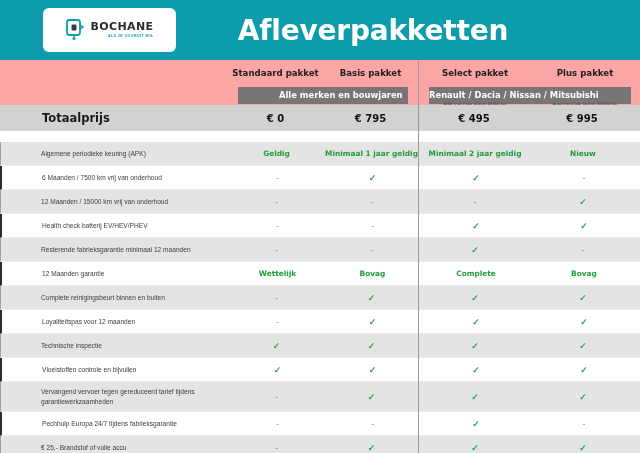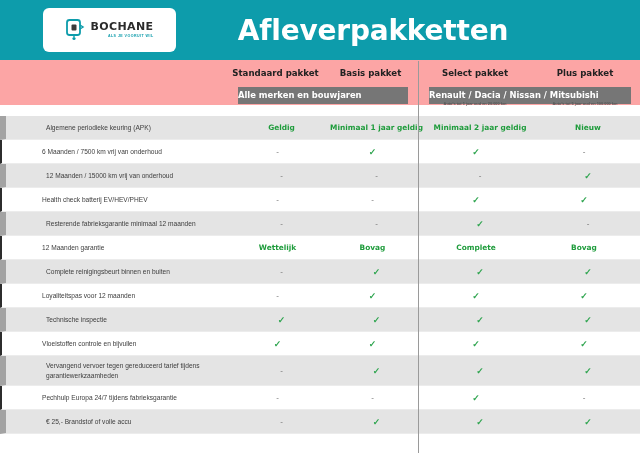--- a/index.html
+++ b/index.html
@@ -76,21 +76,21 @@
     font-weight: 700; font-size: 8.4px;
     padding: 3px 0 4px 0;
     white-space: nowrap;
   }
   .grp-sub {
     font-size: 3.9px; color: #555; font-weight: 700;
     white-space: nowrap; margin-top: 2.5px;
   }
   .hdrL-titles { position: absolute; left: 228px; top: 8px; width: 190px; display: flex; }
   .hdrL-titles > div { flex: 1; text-align: center; }
-  .hdrL-bar { position: absolute; left: 238px; top: 23px; width: 170px; }
+  .hdrL-bar { position: absolute; left: 238px; top: 23px; width: 170px; padding-left: 41px; }
   .hdrR-titles { position: absolute; left: 420px; top: 8px; width: 220px; display: flex; }
   .hdrR-titles > div { flex: 1; text-align: center; }
   .hdrR-bar { position: absolute; left: 429px; top: 23px; width: 202px; }
   .hdrR-subs { position: absolute; left: 420px; top: 38px; width: 220px; display: flex; }
   .hdrR-subs > div { flex: 1; text-align: center; }
 
   
   .total {
     background: #d2d2d2;
     height: 26px;
@@ -111,21 +111,21 @@
   .spacer { height: 11px; background: #ffffff; }
 
   
   .drow {
     height: 24px;
     align-items: center;
     border-bottom: 1px solid #ececec;
   }
   .drow.tall { height: 30px; }
   .drow.white { background: #ffffff; border-left: 2px solid #2c2c2c; }
-  .drow.grey  { background: #e4e4e4; border-left: 6px solid #a3a3a3; }
+  .drow.grey  { background: #e4e4e4; border-left: 1px solid #a3a3a3; }
   .drow .c-label {
     font-size: 6.6px; color: #3d3d3d;
     padding-left: 40px; line-height: 1.45;
   }
   .drow .cell {
     text-align: center;
     font-size: 7.2px;
   }
   .cell .chk { color: #2da44e; font-size: 9px; font-weight: 700; }
   .cell .dash { color: #6e6e6e; font-size: 8px; }
@@ -182,20 +182,28 @@
         <div class="grp-title">Select pakket</div>
         <div class="grp-title">Plus pakket</div>
       </div>
       <div class="hdrR-bar grp-bar">Renault / Dacia / Nissan / Mitsubishi</div>
       <div class="hdrR-subs">
         <div class="grp-sub">Auto's tot 1 jaar oud en 20.000 km</div>
         <div class="grp-sub">Auto's tot 5 jaar oud en 100.000 km</div>
       </div>
     </div>
 
+    <div class="row total">
+      <div class="c-label">Totaalprijs</div>
+      <div class="c-val cell">€ 0</div>
+      <div class="c-val cell">€ 795</div>
+      <div class="c-gap"></div>
+      <div class="c-val2 cell">€ 495</div>
+      <div class="c-val2 cell">€ 995</div>
+    </div>
 
     <div class="spacer"></div>
 
     <div id="rows">
         <div class="row drow grey">
           <div class="c-label">Algemene periodieke keuring (APK)</div>
           <div class="c-val cell"><span class="txt">Geldig</span></div>
           <div class="c-val cell"><span class="txt">Minimaal 1 jaar geldig</span></div>
           <div class="c-gap"></div>
           <div class="c-val2 cell"><span class="txt">Minimaal 2 jaar geldig</span></div>

